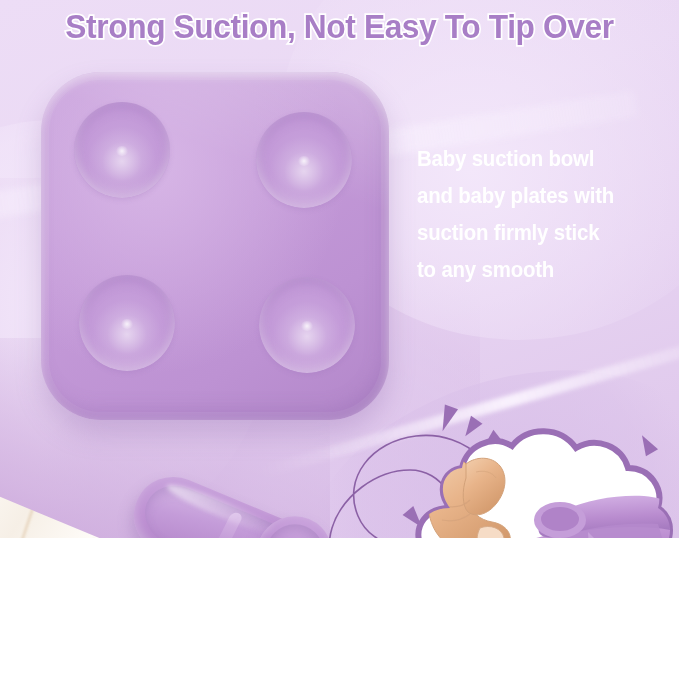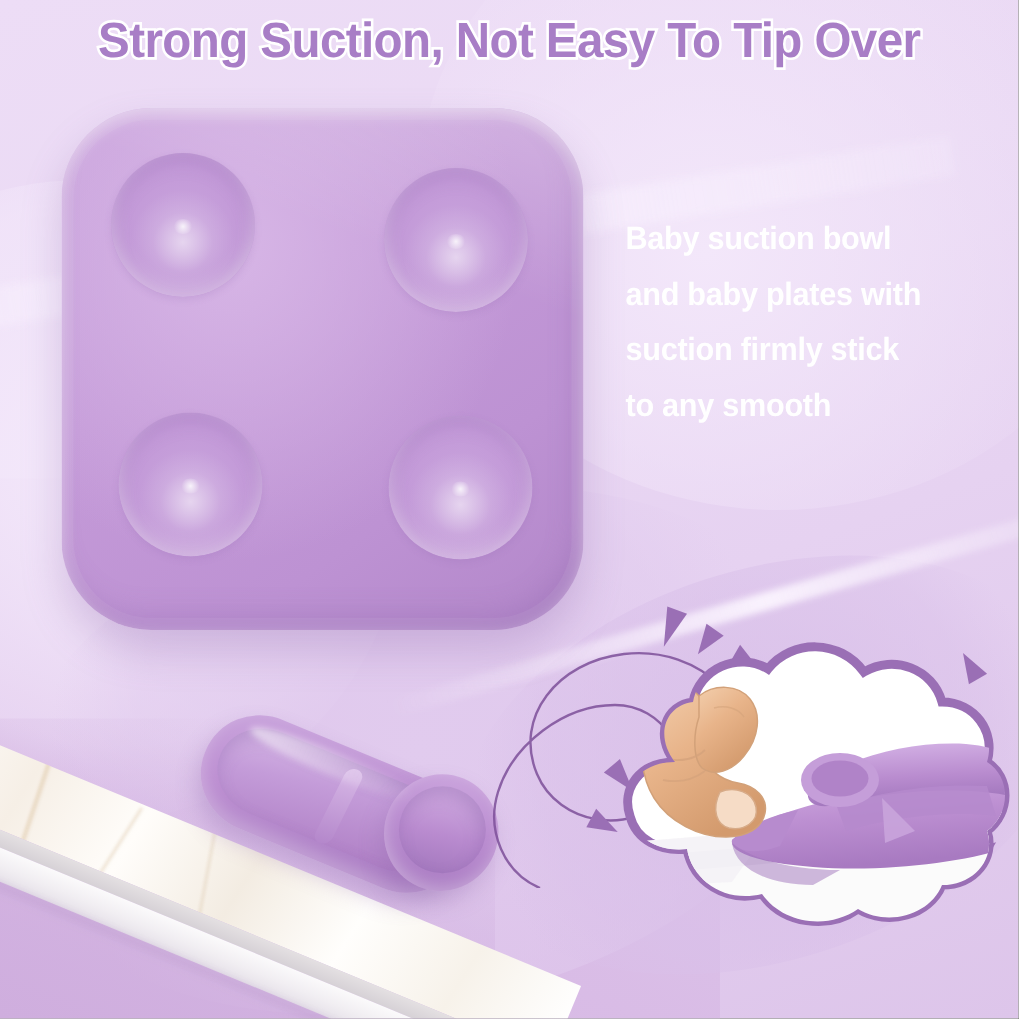--- a/index.html
+++ b/index.html
@@ -1,22 +1,22 @@
 <!DOCTYPE html>
 <html><head>
 <meta charset="utf-8">
 <style>
   html,body{margin:0;padding:0;background:#fff;}
   body{font-family:"Liberation Sans", sans-serif;}
 
   #stage{
     position:relative;
-    width:679px;height:679px;
+    width:679px;height:538px;
     overflow:hidden;
-    background:#404040;
+    background:#7f1d1d;
   }
 
   
   .bg-base{
     position:absolute;inset:0;
     background:
       linear-gradient(160deg,#edddf6 0%,#ead9f4 35%,#e6d2f1 60%,#ddc5ea 100%);
   }
   .bg-wash-bl{
     position:absolute;left:-40px;bottom:-60px;width:520px;height:420px;

